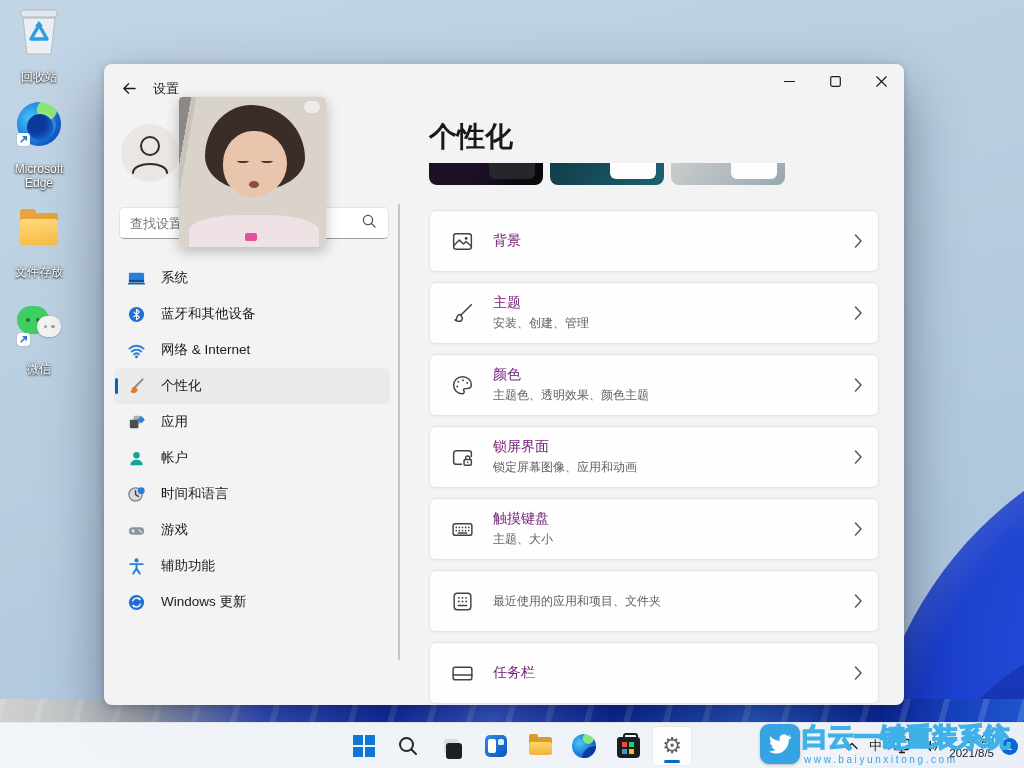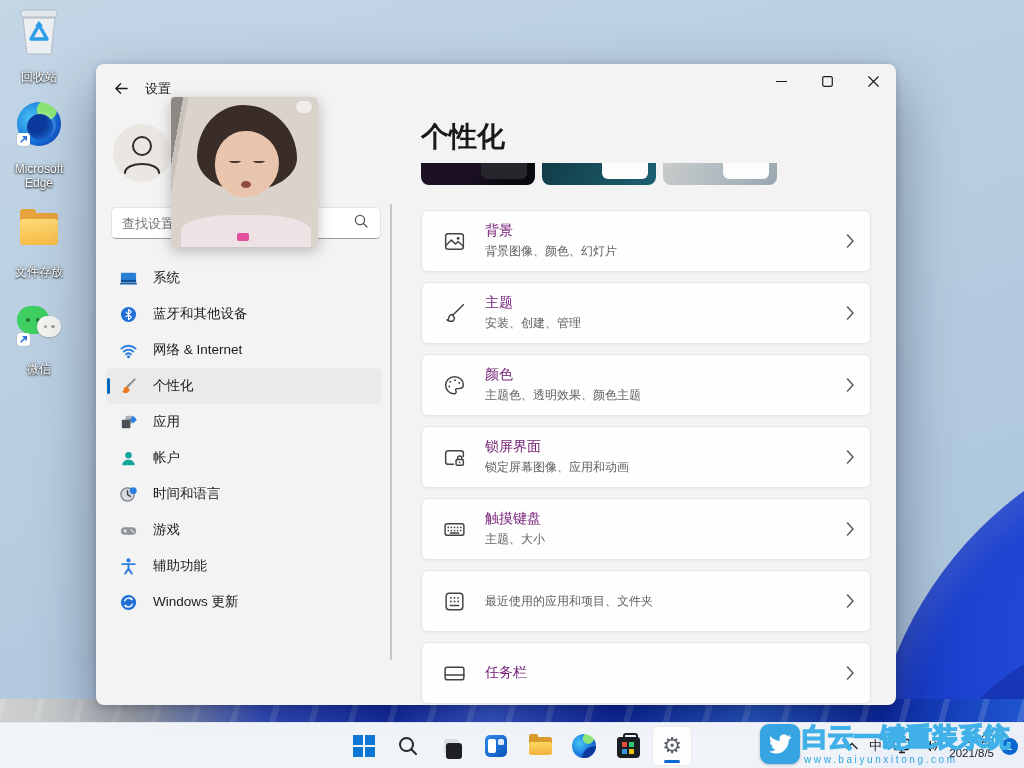--- a/index.html
+++ b/index.html
@@ -39,21 +39,21 @@
   .wc-big { position:absolute; left:2px; top:6px; width:32px; height:28px; background:#3ece61; border-radius:14px;
               display:flex; gap:6px; align-items:center; justify-content:center; }
   .wc-big::after { content:""; position:absolute; left:5px; bottom:-4px; border:5px solid transparent; border-top-color:#3ece61; }
   .wc-big i, .wc-small i { width:4px; height:4px; border-radius:50%; background:#1b7a34; display:block; }
   .wc-small { position:absolute; right:2px; top:16px; width:24px; height:21px; background:#f3f3f0; border-radius:10px;
               display:flex; gap:4px; align-items:center; justify-content:center; box-shadow:0 1px 2px rgba(0,0,0,.2); }
   .wc-small i { background:#9aa0a0; width:3.5px; height:3.5px; }
   .wc-small::after { content:""; position:absolute; right:4px; bottom:-4px; border:4px solid transparent; border-top-color:#f3f3f0; }
 
   
-  #win { left:96px; top:64px; width:800px; height:641px; background:#f3f3f3; border-radius:8px; z-index:5;
+  #win { left:104px; top:64px; width:800px; height:641px; background:#f3f3f3; border-radius:8px; z-index:5;
          box-shadow:0 25px 60px rgba(0,0,30,.38), 0 2px 8px rgba(0,0,30,.2); overflow:hidden; }
   #back-btn { left:9px; top:9px; width:32px; height:30px; border-radius:5px; display:flex; align-items:center;
          justify-content:center; font-size:16px; color:#1b1b1b; cursor:pointer; }
   #win-title { left:49px; top:16px; font-size:13px; color:#1b1b1b; }
   #win-controls { right:0; top:0; display:flex; }
   .capbtn { width:46px; height:34px; display:flex; align-items:center; justify-content:center; cursor:pointer; color:#1b1b1b; }
 
   
   #avatar { left:17px; top:60px; width:58px; height:58px; border-radius:50%; background:#eae7e3; overflow:hidden; }
   #search-box { left:15px; top:143px; width:270px; height:32px; background:#fff; border:1px solid #e3e3e3;
@@ -335,21 +335,20 @@
 
   <div id="cards" class="abs">
     <div class="card">
       <svg class="cicon" viewBox="0 0 24 24">
           <rect x="3.5" y="4.5" width="17" height="15" rx="2.5"></rect>
           <circle cx="15.5" cy="9" r="1.4" fill="#424242" stroke="none"></circle>
           <path d="M3.5 16 l5.5-5.5 4 4 2.5-2.5 5 4.5"></path>
         </svg>
       <div class="ctext">
           <span class="ct">背景</span>
-          <span class="cs">背景图像、颜色、幻灯片</span>
         </div>
       <svg width="8" height="14" viewBox="0 0 8 14">
           <path d="M1.5 1 L7 7 L1.5 13" stroke="#5a5a5a" stroke-width="1.5" fill="none" stroke-linecap="round"></path>
         </svg>
     </div>
     <div class="card">
       <svg class="cicon" viewBox="0 0 24 24">
           <path d="M20.5 3.5 L10.5 13.5"></path>
           <path d="M10 13 c-2 0-3.4 1.3-3.4 3.1 0 1-.6 1.8-1.8 2 1 .9 2.4 1.4 3.6 1.4 2 0 3.5-1.4 3.5-3.3z"></path>
         </svg>

